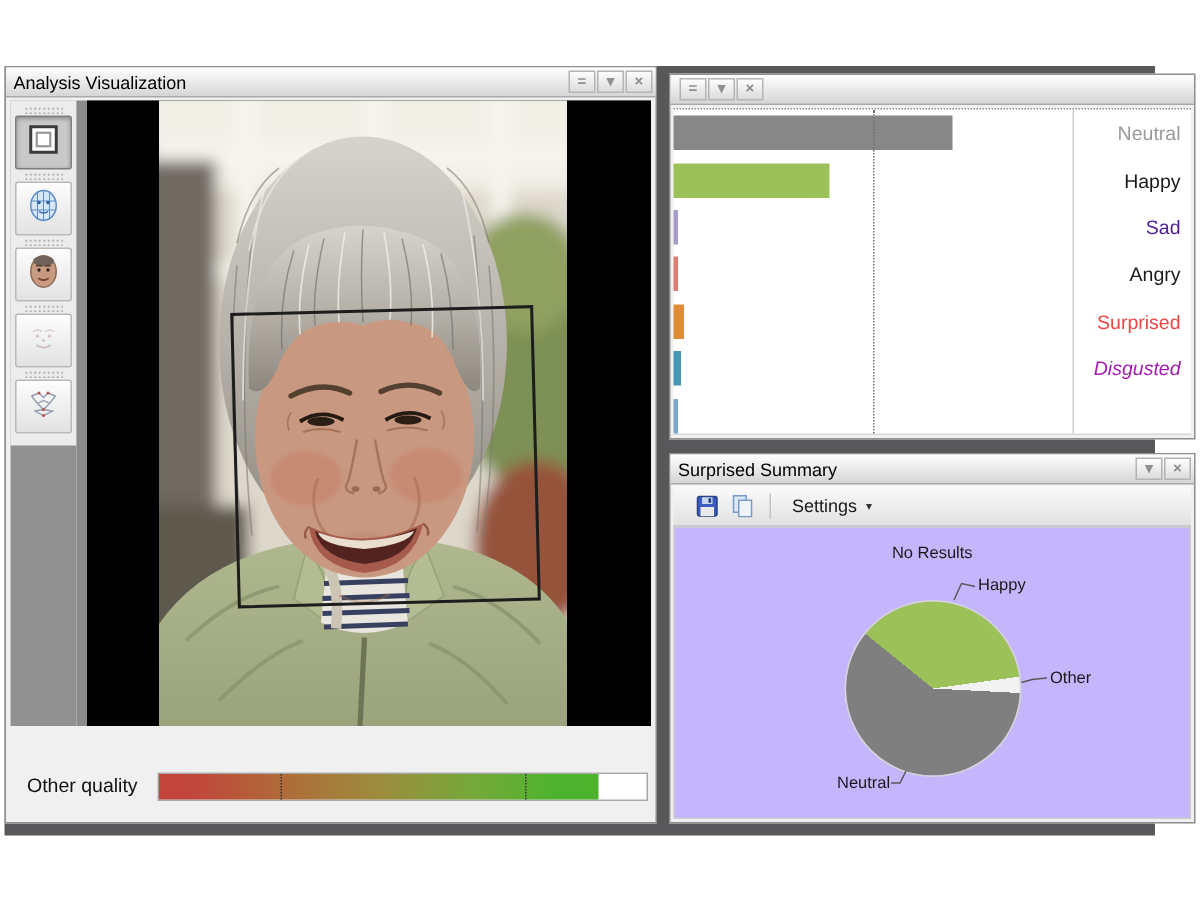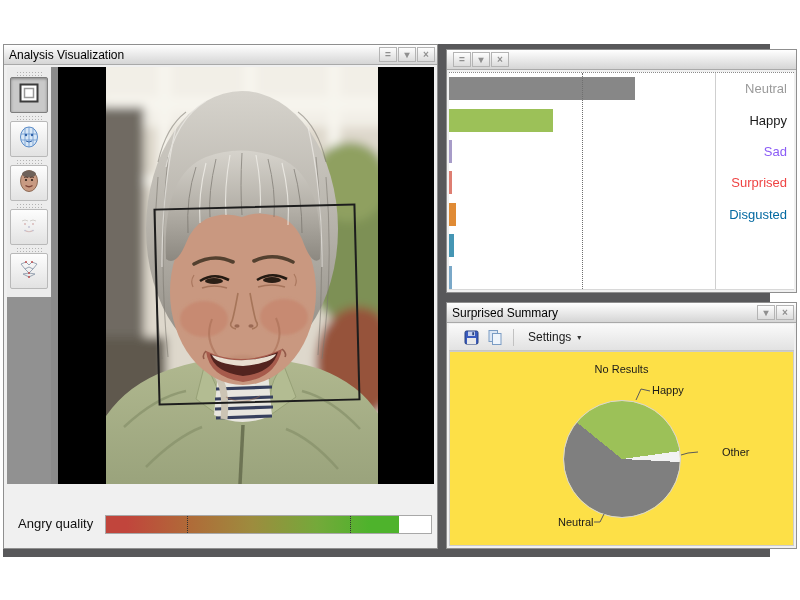--- a/index.html
+++ b/index.html
@@ -46,21 +46,21 @@
     padding-right:7px; font-size:13px; }
   
   #panel-summary { left:443px; top:258px; width:351px; height:247px; }
   .stoolbar { position:absolute; left:2px; top:21px; right:2px; height:27px;
     background:linear-gradient(#fafafa,#e2e2e2); border-bottom:1px solid #c6c6c6;
     display:flex; align-items:center; padding-left:12px; }
   .tbicon { width:20px; height:20px; display:flex; align-items:center; justify-content:center; margin-right:4px; }
   .tbsep { width:1px; height:17px; background:#c2c2c2; margin:0 6px 0 4px; }
   .settingsbtn { display:flex; align-items:center; gap:6px; padding:3px 8px; font-size:12px; color:#1a1a1a;text-align:center; }
   .settingsbtn .arr { font-size:8px; color:#333; }
-  .scontent { position:absolute; left:2px; top:48px; right:2px; bottom:2px; background:#fde047; border:1px solid #cccccc; }
+  .scontent { position:absolute; left:2px; top:48px; right:2px; bottom:2px; background:#c4b5fd; border:1px solid #cccccc; }
   .noresults { position:absolute; left:0; right:0; top:11px; text-align:center; font-size:11px; color:#1a1a1a; }
   .pie { position:absolute; left:114px; top:49px; width:116px; height:116px; border-radius:50%;
     outline:1px solid #d6d6d6; }
   .pielbl { position:absolute; font-size:11px; color:#1a1a1a; white-space:nowrap; }
   .leaders { position:absolute; left:0; top:0; width:347px; height:196px; pointer-events:none; }
 </style>
 </head>
 <body>
 
 <div class="app">
@@ -247,21 +247,21 @@
           <path d="M104 287 Q136 301 172 285 Q166 306 137 309 Q108 305 104 287 Z" fill="#53241f"></path>
           <path d="M106 288 Q136 299 170 287 Q167 296 137 299 Q109 297 106 288 Z" fill="#e9ded0"></path>
           <path d="M100 284 Q96 288 98 292 M176 282 Q181 286 179 290" stroke="#7c4032" stroke-width="1.6" fill="none" opacity=".7"></path>
 
           <path d="M120 330 Q137 339 154 329" stroke="#a06e52" stroke-width="1.4" fill="none" opacity=".45"></path>
         </svg>
       </div>
       <div class="facebox"></div>
     </div>
 
-    <span class="iqlabel">Angry quality</span>
+    <span class="iqlabel">Other quality</span>
     <div class="iqbar">
       <div class="iqfill" style="width: 90%;"></div>
     <div class="iqtick" style="left: 25%;"></div>
         <div class="iqtick" style="left: 75%;"></div>
       </div>
   </section>
 
   <section class="panel" id="panel-intensity">
     <div class="titlebar">
       <span class="winbtn">=</span>
@@ -289,23 +289,24 @@
           <div class="irow">
             <div class="ibar" style="width: 1.8%; background: rgb(69, 150, 180);"></div>
           </div>
           <div class="irow">
             <div class="ibar" style="width: 1.2%; background: rgb(122, 168, 200);"></div>
           </div>
         </div>
       <div class="ilabs">
           <div class="ilab" style="color: rgb(154, 154, 154);">Neutral</div>
           <div class="ilab" style="color: rgb(26, 26, 26);">Happy</div>
-          <div class="ilab" style="color: #8b5cf6;">Sad</div>
+          <div class="ilab" style="color: #4c1d95;">Sad</div>
+          <div class="ilab" style="color: rgb(26, 26, 26);">Angry</div>
           <div class="ilab" style="color: #ef4444;">Surprised</div>
-          <div class="ilab" style="color: #0369a1;">Disgusted</div>
+          <div class="ilab" style="color: #a21caf; font-style: italic;">Disgusted</div>
         </div>
     </div>
   </section>
 
   <section class="panel" id="panel-summary">
     <div class="titlebar">
       <span class="ttl">Surprised Summary</span>
       <span class="winbtn">▾</span>
       <span class="winbtn">×</span>
     </div>
@@ -332,18 +333,18 @@
     </div>
     <div class="scontent">
       <div class="noresults">No Results</div>
       <div class="pie" style="background: conic-gradient(from -51deg, rgb(156, 193, 88) 0deg, rgb(156, 193, 88) 133.2deg, rgb(242, 242, 242) 133.2deg, rgb(242, 242, 242) 144deg, rgb(127, 127, 127) 144deg, rgb(127, 127, 127) 360deg);"></div>
       <svg class="leaders" viewBox="0 0 347 196">
         <polyline points="200,39 191,37 186,48" fill="none" stroke="#5a5a5a" stroke-width="1"></polyline>
         <polyline points="248,100 238,101 231,103" fill="none" stroke="#5a5a5a" stroke-width="1"></polyline>
         <polyline points="144,170 150,170 154,162" fill="none" stroke="#5a5a5a" stroke-width="1"></polyline>
       </svg>
       <span class="pielbl" style="left:202px; top:32px;">Happy</span>
-      <span class="pielbl" style="left:250px; top:94px;margin-left:22px;">Other</span>
+      <span class="pielbl" style="left:250px; top:94px;">Other</span>
       <span class="pielbl" style="left:108px; top:164px;">Neutral</span>
     </div>
   </section>
 
 </div>
 
 </body></html>

